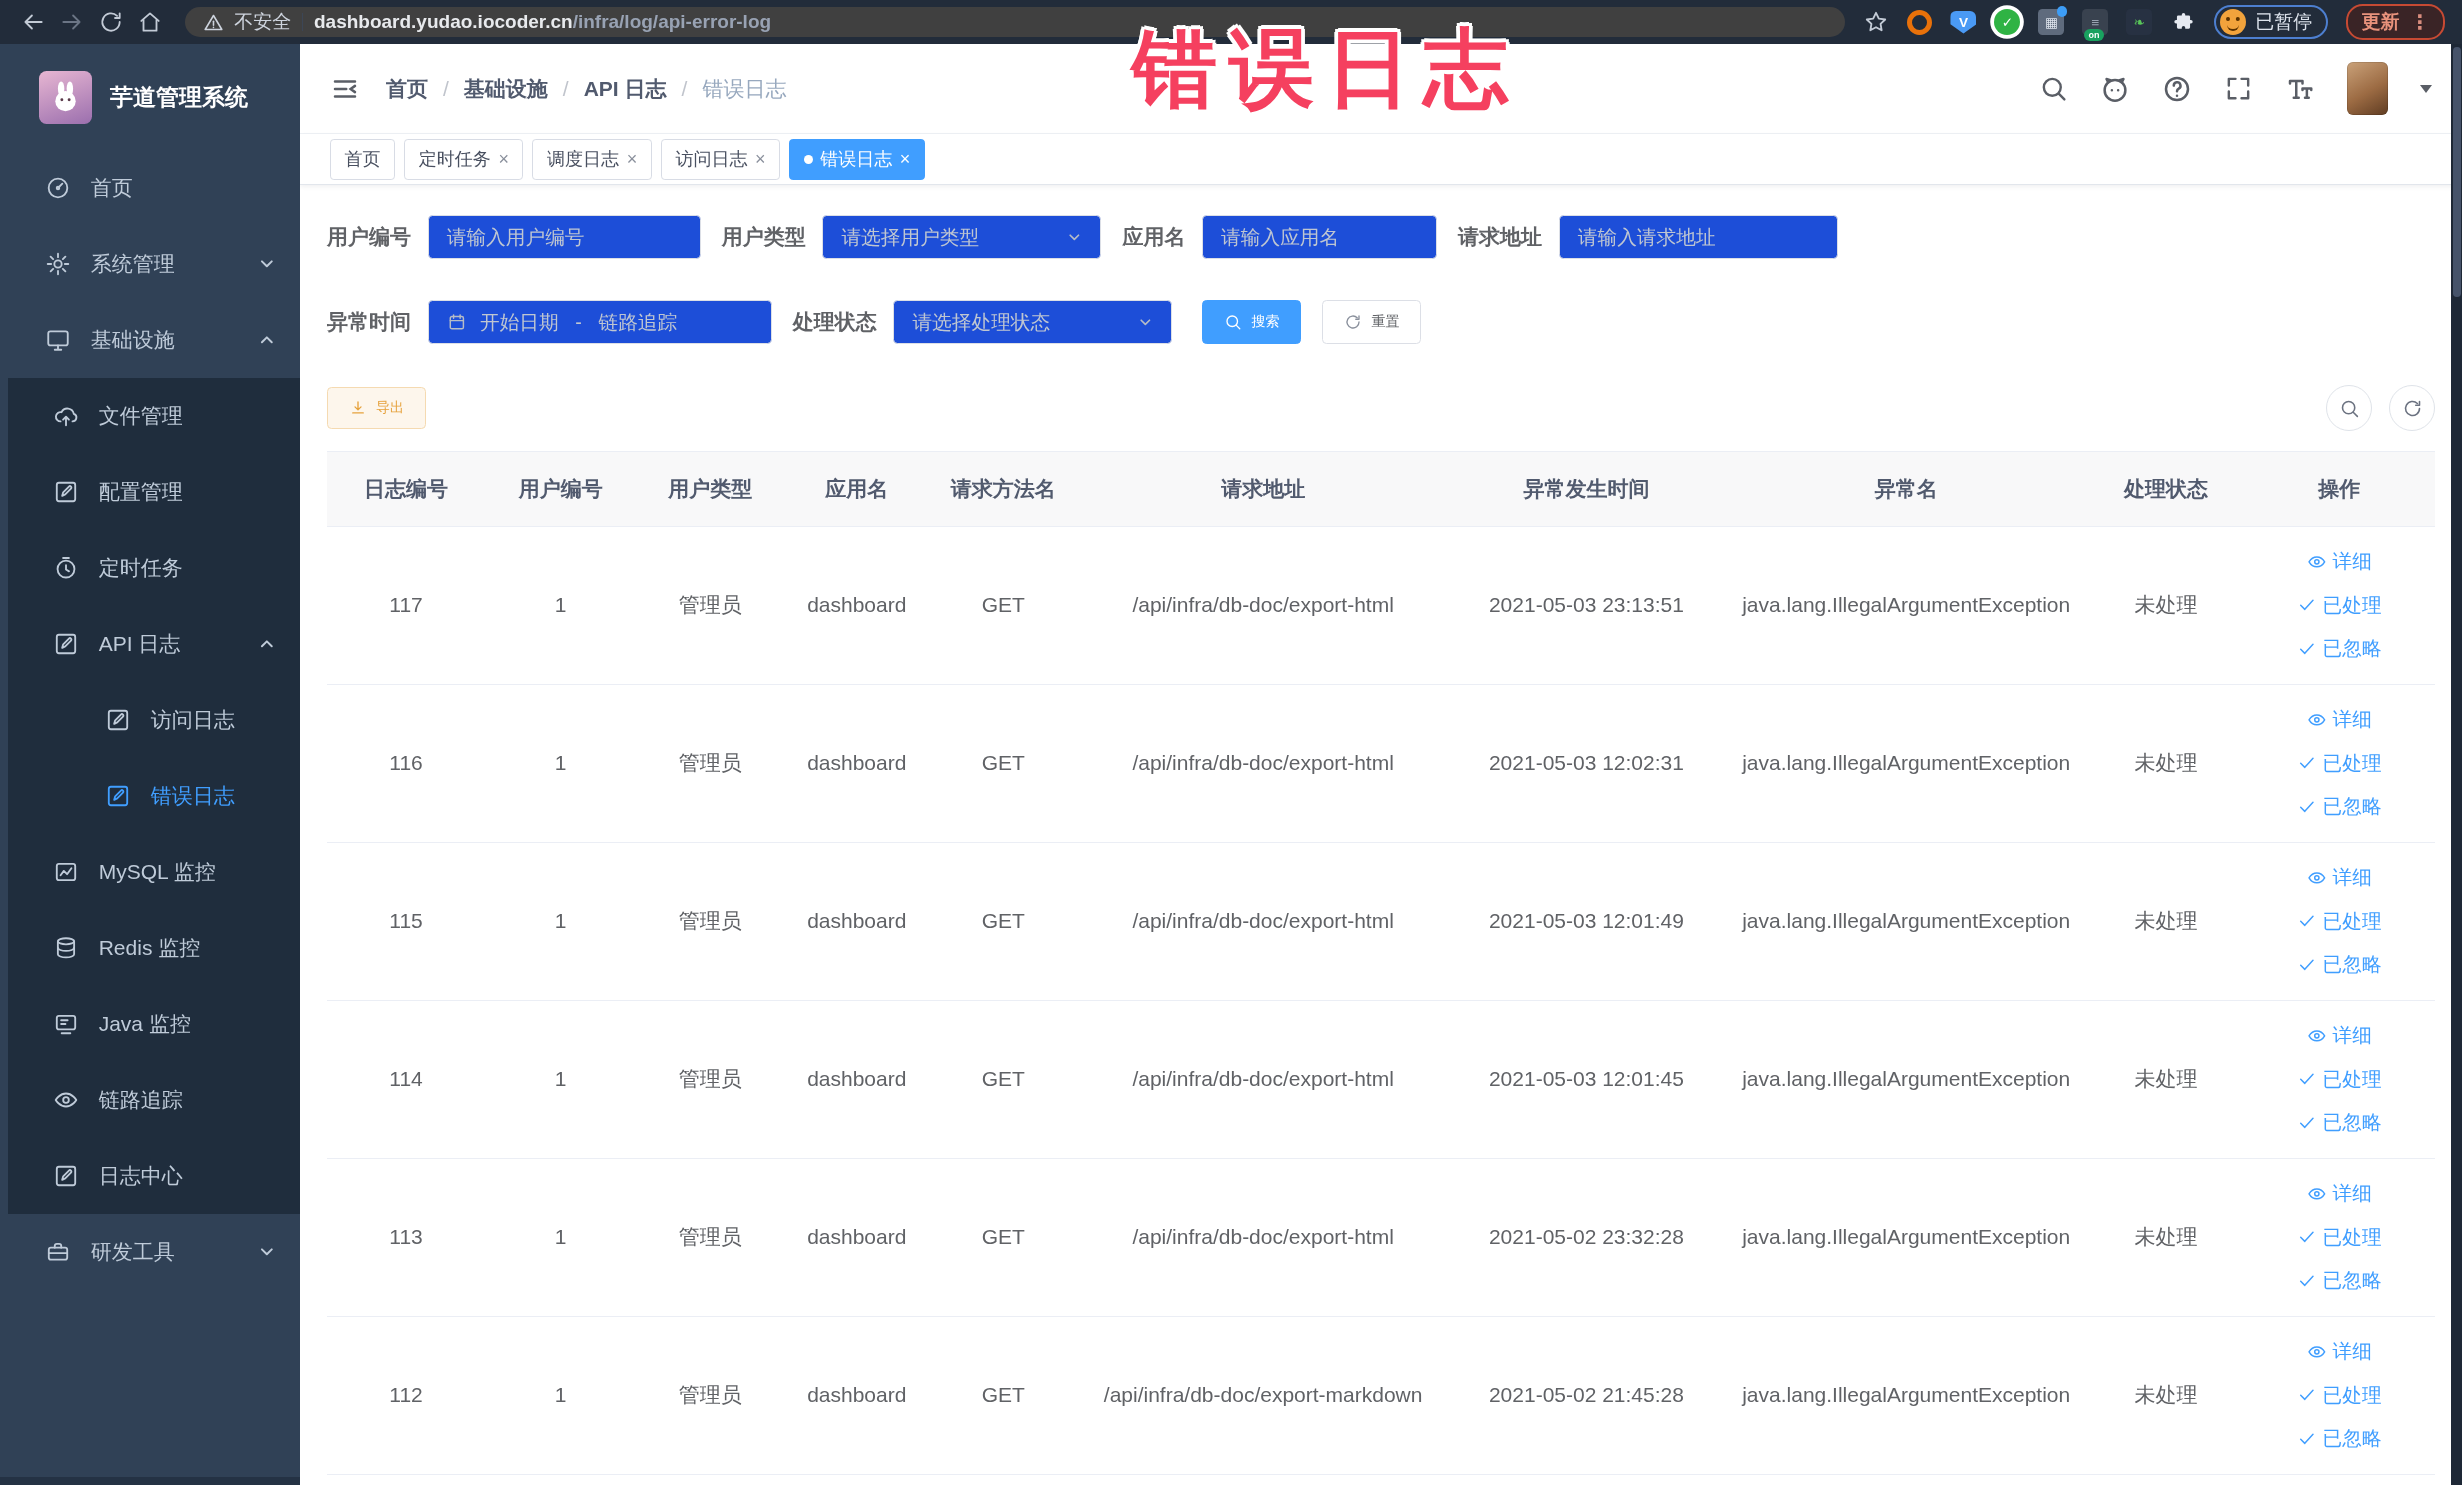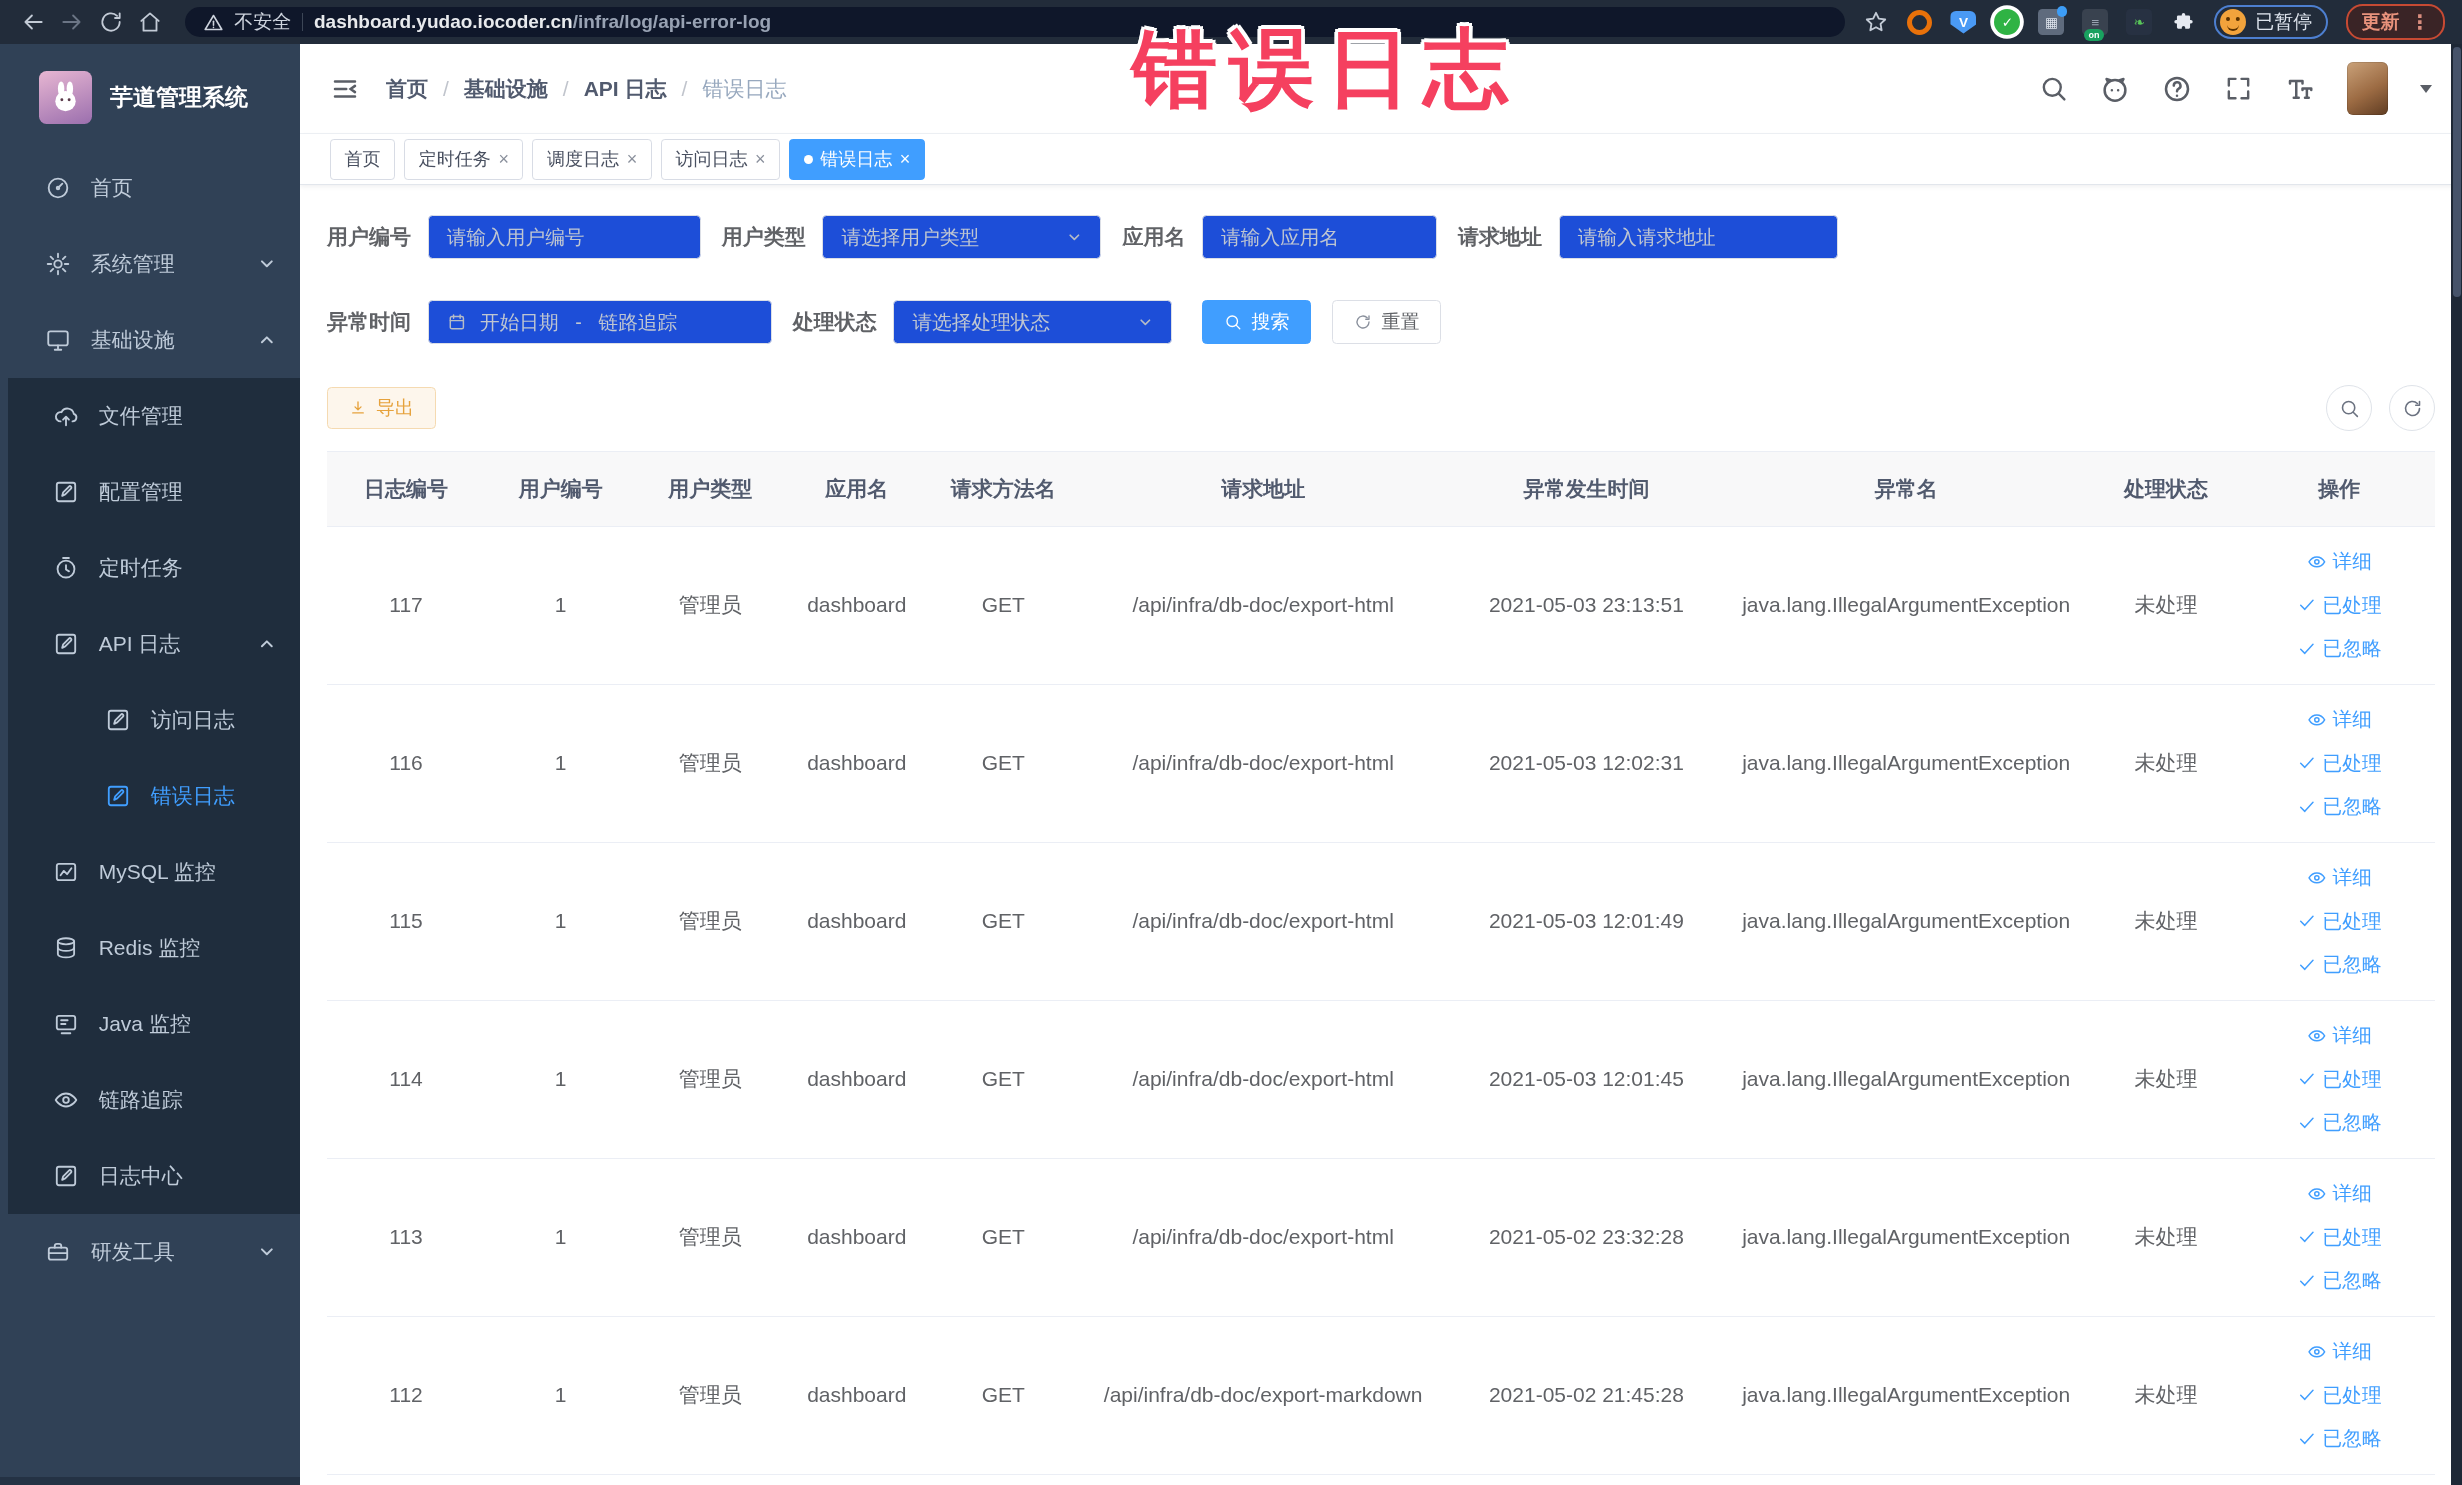--- a/index.html
+++ b/index.html
@@ -9,21 +9,21 @@
     -webkit-font-smoothing:antialiased;
   }
   svg{display:block;}
   .ic{width:26px;height:26px;stroke:currentColor;fill:none;stroke-width:1.7;stroke-linecap:round;stroke-linejoin:round;}
   .ic-s{width:21px;height:21px;stroke:currentColor;fill:none;stroke-width:1.8;stroke-linecap:round;stroke-linejoin:round;}
 
   
   .chrome{position:absolute;top:0;left:0;right:0;height:44px;background:#222c3a;display:flex;align-items:center;padding:0 16.7px;box-sizing:border-box;gap:6px;z-index:6;}
   .chrome .nav{width:33px;height:33px;display:flex;align-items:center;justify-content:center;color:#c3cbd6;flex:0 0 auto;}
   .chrome .nav.dim{color:#6b7585;}
-  .omnibox{flex:1 1 auto;height:30px;margin:0 12px;background:#0f172a;border-radius:15px;display:flex;align-items:center;padding:0 18px;gap:10.6px;min-width:0;}
+  .omnibox{flex:1 1 auto;height:30px;margin:0 12px;background:#404040;border-radius:15px;display:flex;align-items:center;padding:0 18px;gap:10.6px;min-width:0;}
   .omnibox .sec{color:#cdd3dd;font-size:19px;white-space:nowrap;}
   .omnibox .sep{width:1.5px;height:18px;background:#3c4656;}
   .omnibox .url{font-size:19px;color:#e8eaed;font-weight:bold;white-space:nowrap;overflow:hidden;}
   .omnibox .url .path{color:#98a2b3;font-weight:bold;}
   .chrome-right{display:flex;align-items:center;gap:18px;flex:0 0 auto;}
   .extpill{width:26px;height:26px;border-radius:6px;display:flex;align-items:center;justify-content:center;font-size:13.6px;font-weight:bold;position:relative;flex:0 0 auto;}
   .profile-pill{display:flex;align-items:center;gap:9px;border:2.3px solid #4d7fd0;border-radius:18px;padding:2.3px 13.6px 2.3px 3.8px;color:#dde3ec;font-size:19px;white-space:nowrap;}
   .face{width:26px;height:26px;border-radius:50%;background:#f2a33c;position:relative;}
   .face:before{content:"";position:absolute;left:6px;top:8.3px;width:3.8px;height:3.8px;border-radius:50%;background:#5b3200;box-shadow:9.8px 0 0 #5b3200;}
   .face:after{content:"";position:absolute;left:6.8px;top:15px;width:12px;height:5.3px;border-bottom:2.3px solid #5b3200;border-radius:0 0 7.6px 7.6px;}
@@ -67,21 +67,21 @@
   .tag.active .x{color:#fff;}
   .tag .dot{width:9px;height:9px;border-radius:50%;background:#fff;flex:0 0 auto;}
 
   .content{flex:1 1 auto;padding:30px 27px 0 27px;overflow:hidden;}
   .frow{display:flex;align-items:center;column-gap:21px;margin-bottom:41px;flex-wrap:nowrap;}
   .fitem{display:flex;align-items:center;gap:16.7px;white-space:nowrap;}
   .flabel{font-size:21px;color:#606266;font-weight:bold;}
   .inp{height:44px;border:1.5px solid #dcdfe6;border-radius:4.5px;background:#1d4ed8;display:flex;align-items:center;padding:0 18px;gap:10.6px;box-sizing:border-box;font-size:19.7px;color:#606266;}
   .ph{color:#bfc6d1;font-size:19.7px;}
   .inp .dd{margin-left:auto;width:16.7px;height:16.7px;stroke:#b6bcc6;fill:none;stroke-width:2.4;stroke-linecap:round;stroke-linejoin:round;flex:0 0 auto;}
-  .btn{height:44px;display:inline-flex;align-items:center;justify-content:center;gap:9px;border-radius:4.5px;font-size:19px;padding:12px 21px;cursor:pointer;box-sizing:border-box;white-space:nowrap;}
+  .btn{height:44px;display:inline-flex;align-items:center;justify-content:center;gap:9px;border-radius:4.5px;font-size:14px;padding:12px 21px;cursor:pointer;box-sizing:border-box;white-space:nowrap;}
   .btn.primary{background:#409eff;border:1.5px solid #409eff;color:#fff;}
   .btn.plain{background:#fff;border:1.5px solid #dcdfe6;color:#606266;}
   .btn.warn{background:#fdf6ec;border:1.5px solid #f5dab1;color:#e6a23c;height:42px;}
   .toolrow{display:flex;align-items:center;margin-top:0;margin-bottom:19.7px;}
   .toolrow .spacer{flex:1 1 auto;}
   .circle-btn{width:44px;height:44px;border-radius:50%;border:1.5px solid #dfe3e9;display:flex;align-items:center;justify-content:center;color:#6b7280;margin-left:16.7px;background:#fff;cursor:pointer;}
 
   table.grid{width:100%;border-collapse:collapse;table-layout:fixed;}
   table.grid th{height:58px;background:#f8f8f9;color:#515a6e;font-size:21px;font-weight:bold;border-bottom:1.5px solid #ebeef5;border-top:1.5px solid #ebeef5;padding:8px 6px;white-space:nowrap;overflow:hidden;}
   table.grid td{height:157px;text-align:center;font-size:21px;color:#606266;border-bottom:1.5px solid #ebeef5;padding:0 6px;white-space:nowrap;overflow:hidden;}

